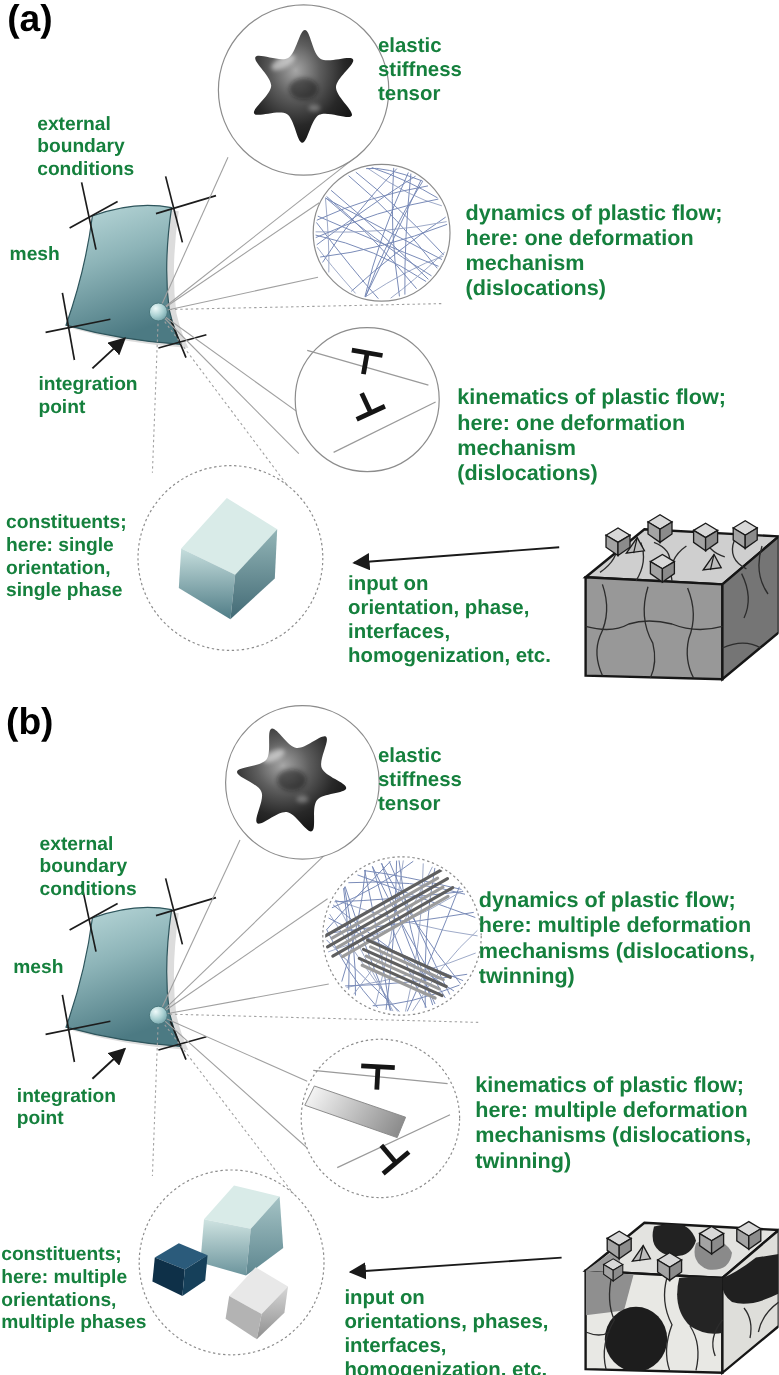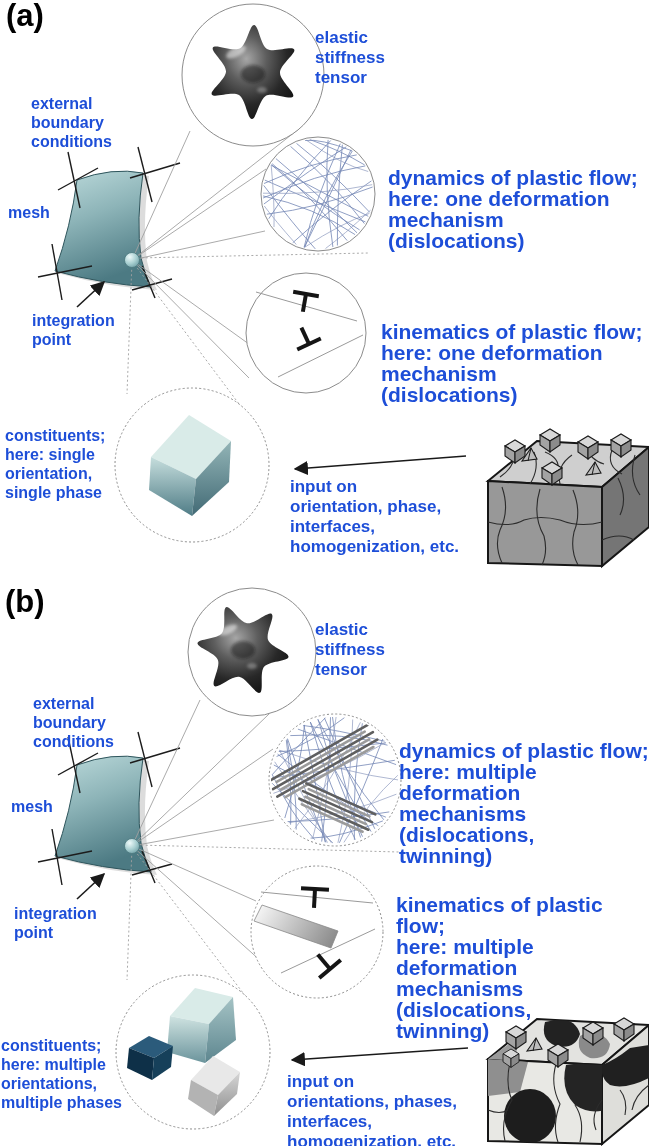--- a/index.html
+++ b/index.html
@@ -1,21 +1,21 @@
 <!DOCTYPE html>
 <html><head>
 <meta charset="utf-8">
 <style>
   html,body{margin:0;padding:0;background:#ffffff;}
   .stage{position:relative;width:649px;height:1146px;background:#fff;overflow:hidden;
          font-family:"Liberation Sans",sans-serif;}
   svg.draw{position:absolute;left:0;top:0;}
   .lbl{position:absolute;font-weight:bold;font-size:16px;line-height:19px;
-       color:#1d4ed8;white-space:pre-line;}
-  .lbl.big{font-size:21px;line-height:21px;}
+       color:#15803d;white-space:pre-line;}
+  .lbl.big{font-size:18px;line-height:21px;}
   .lbl.mid{font-size:17px;line-height:20px;}
   .tag{position:absolute;font-weight:bold;font-size:31px;line-height:31px;color:#000;}
 </style>
 </head>
 <body>
 
 <div class="stage">
 
 <svg class="draw" width="649" height="1146" viewBox="0 0 649 1146">
 <defs>

